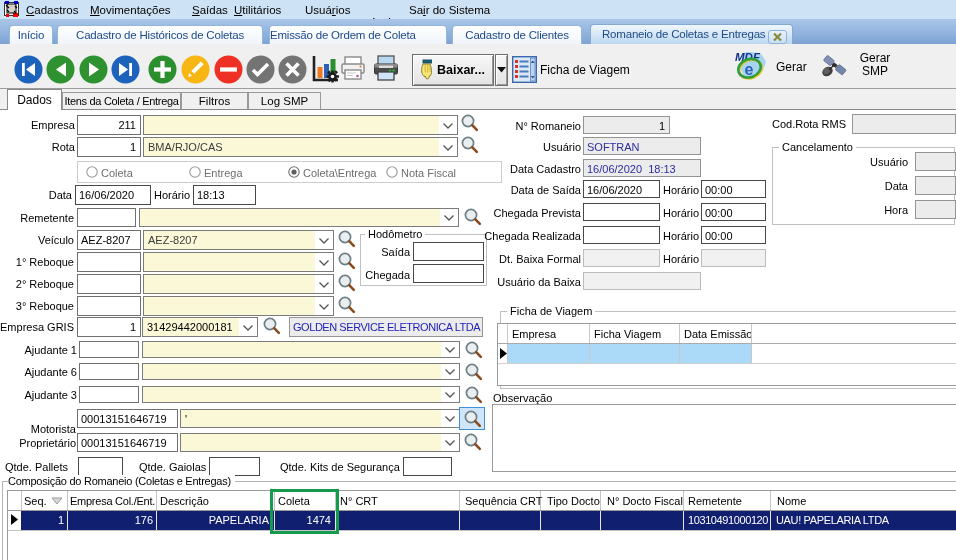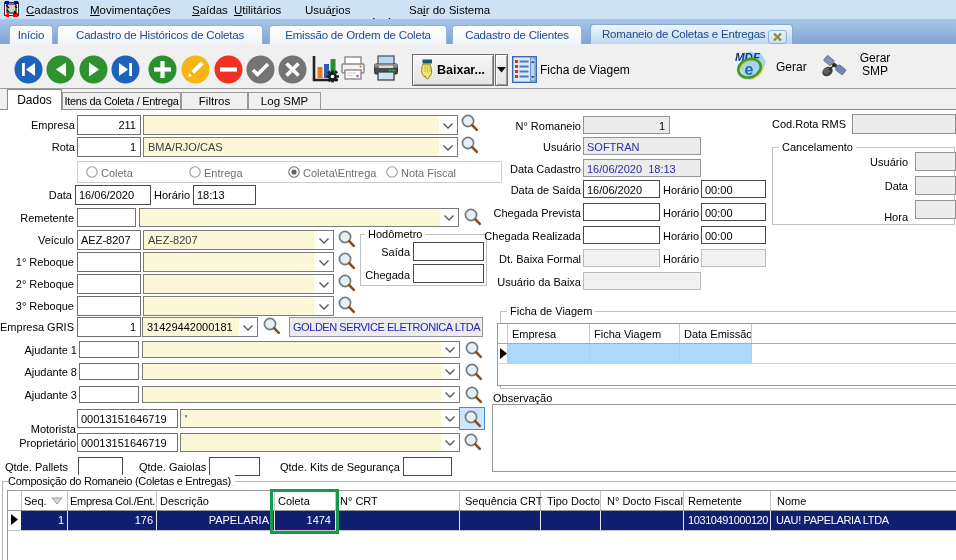--- a/index.html
+++ b/index.html
@@ -34,21 +34,21 @@
 <div class="lbl menu" style="left:26px;top:3.5px;font-size:11.5px"><u>C</u>adastros</div>
 <div class="lbl menu" style="left:90px;top:3.5px;font-size:11.5px"><u>M</u>ovimentações</div>
 <div class="lbl menu" style="left:192px;top:3.5px;font-size:11.5px"><u>S</u>aídas</div>
 <div class="lbl menu" style="left:234px;top:3.5px;font-size:11.5px"><u>U</u>tilitários</div>
 <div class="lbl menu" style="left:305px;top:3.5px;font-size:11.5px">Usuá<u>r</u>ios</div>
 <div class="lbl menu" style="left:363px;top:16px;font-size:14px"><u>A</u>juda</div>
 <div class="lbl menu" style="left:409px;top:3.5px;font-size:11.5px">Sa<u>i</u>r do Sistema</div>
 <div class="ab" style="left:0;top:19px;width:956px;height:25px;background:linear-gradient(#a9c6e8,#7ea4d4)"></div>
 <div class="ab" style="left:9px;top:25px;width:44px;height:19px;background:linear-gradient(#ffffff,#f0f5fb);border:1px solid #95b5da;border-bottom:none;border-radius:4px 4px 0 0;color:#1d4a88;font-size:11.5px;letter-spacing:-0.2px;text-align:center;line-height:18px;white-space:nowrap;overflow:hidden">Início</div>
 <div class="ab" style="left:57px;top:25px;width:206px;height:19px;background:linear-gradient(#ffffff,#f0f5fb);border:1px solid #95b5da;border-bottom:none;border-radius:4px 4px 0 0;color:#1d4a88;font-size:11.5px;letter-spacing:-0.2px;text-align:center;line-height:18px;white-space:nowrap;overflow:hidden">Cadastro de Históricos de Coletas</div>
-<div class="ab" style="left:269px;top:25px;width:178px;height:19px;background:linear-gradient(#ffffff,#f0f5fb);border:1px solid #95b5da;border-bottom:none;border-radius:4px 4px 0 0;color:#1d4a88;font-size:11.5px;letter-spacing:-0.2px;text-align:center;line-height:18px;white-space:nowrap;overflow:hidden">Emissão de Ordem de Coleta</div>
+<div class="ab" style="left:269px;top:25px;width:178px;height:19px;background:linear-gradient(#ffffff,#f0f5fb);border:1px solid #95b5da;border-bottom:none;border-radius:4px 4px 0 0;color:#1d4a88;font-size:11.5px;letter-spacing:-0.2px;line-height:18px;white-space:nowrap;overflow:hidden">Emissão de Ordem de Coleta</div>
 <div class="ab" style="left:452px;top:25px;width:130px;height:19px;background:linear-gradient(#ffffff,#f0f5fb);border:1px solid #95b5da;border-bottom:none;border-radius:4px 4px 0 0;color:#1d4a88;font-size:11.5px;letter-spacing:-0.2px;text-align:center;line-height:18px;white-space:nowrap;overflow:hidden">Cadastro de Clientes</div>
 <div class="ab" style="left:590px;top:24px;width:203px;height:20px;background:linear-gradient(#f0f7fd,#bcd7f0);border:1px solid #84aad2;border-bottom:none;border-radius:4px 4px 0 0;color:#1d4a88;font-size:11.5px;letter-spacing:-0.2px;line-height:19px;padding-left:11px;white-space:nowrap">Romaneio de Coletas e Entregas</div>
 <div class="ab" style="left:768px;top:30px;width:19px;height:14px;background:linear-gradient(#e8f2fb,#c8dff2);border:1px solid #8fb3d8;border-radius:3px"></div>
 <svg class="ab" style="left:772px;top:32px" width="11" height="10" viewBox="0 0 11 10">
     <path d="M2 1.5l7 7M9 1.5l-7 7" stroke="#8a8a40" stroke-width="2.2"></path>
   </svg>
 <div class="ab" style="left:0;top:44px;width:956px;height:45px;background:#f0f0f0;border-bottom:1px solid #9c9c9c"></div>
 <svg class="ab" style="left:14px;top:55px" width="29" height="29" viewBox="0 0 29 29">
     <circle cx="14.5" cy="14.5" r="14" fill="#1e63bb"></circle>
     <rect x="8" y="8" width="2.8" height="13" fill="#fff"></rect>
@@ -314,21 +314,21 @@
 <div class="combo" style="left:142px;top:341px;width:318px;height:17px">
     <div class="yfill" style="width:298px"></div>
     <svg class="ab" style="left:302px;top:5px" width="10" height="6" viewBox="0 0 10 6">
       <polyline points="0.5,0.5 5,5 9.5,0.5" fill="none" stroke="#555" stroke-width="1.3"></polyline>
     </svg>
   </div>
 <svg class="ab" style="left:464px;top:340px" width="20" height="20" viewBox="0 0 20 20">
     <circle cx="8" cy="8" r="5.6" fill="#e9eef0" stroke="#6e7f86" stroke-width="1.7"></circle>
     <line x1="12.2" y1="12.2" x2="16.8" y2="16.8" stroke="#8a4a1f" stroke-width="2.6" stroke-linecap="round"></line>
   </svg>
-<div class="lbl " style="right:879px;top:366px">Ajudante 8</div>
+<div class="lbl " style="right:879px;top:366px">Ajudante 6</div>
 <div class="ebox" style="left:79px;top:363px;width:60px;height:17px;"></div>
 <div class="combo" style="left:142px;top:363px;width:318px;height:17px">
     <div class="yfill" style="width:298px"></div>
     <svg class="ab" style="left:302px;top:5px" width="10" height="6" viewBox="0 0 10 6">
       <polyline points="0.5,0.5 5,5 9.5,0.5" fill="none" stroke="#555" stroke-width="1.3"></polyline>
     </svg>
   </div>
 <svg class="ab" style="left:464px;top:362px" width="20" height="20" viewBox="0 0 20 20">
     <circle cx="8" cy="8" r="5.6" fill="#e9eef0" stroke="#6e7f86" stroke-width="1.7"></circle>
     <line x1="12.2" y1="12.2" x2="16.8" y2="16.8" stroke="#8a4a1f" stroke-width="2.6" stroke-linecap="round"></line>
@@ -402,21 +402,21 @@
 <div class="lbl " style="right:375px;top:276px">Usuário da Baixa</div>
 <div class="g2box" style="left:583px;top:272px;width:118px;height:18px;"></div>
 <div class="lbl " style="left:772px;top:118px">Cod.Rota RMS</div>
 <div class="gbox" style="left:852px;top:114px;width:104px;height:20px;"></div>
 <div class="grp" style="left:772px;top:147px;width:183px;height:78px"></div>
 <div class="grplbl" style="left:779px;top:141px">Cancelamento</div>
 <div class="lbl " style="right:48px;top:156px">Usuário</div>
 <div class="gbox" style="left:915px;top:152px;width:41px;height:19px;"></div>
 <div class="lbl " style="right:48px;top:180px">Data</div>
 <div class="gbox" style="left:915px;top:176px;width:41px;height:19px;"></div>
-<div class="lbl " style="right:48px;top:211px">Hora</div>
+<div class="lbl " style="right:48px;top:204px">Hora</div>
 <div class="gbox" style="left:915px;top:200px;width:41px;height:19px;"></div>
 <div class="grp" style="left:500px;top:311px;width:457px;height:78px"></div>
 <div class="grplbl" style="left:507px;top:305px">Ficha de Viagem</div>
 <div class="ab" style="left:497px;top:323px;width:462px;height:63px;background:#fff;border:1px solid #9a9a9a"></div>
 <div class="lbl " style="left:512px;top:328px">Empresa</div>
 <div class="lbl " style="left:594px;top:328px">Ficha Viagem</div>
 <div class="lbl " style="left:684px;top:328px">Data Emissão</div>
 <div class="ab" style="left:508px;top:344px;width:243px;height:19px;background:#abd9f8"></div>
 <div class="ab" style="left:507px;top:324px;width:1px;height:39px;background:#c8c8c8"></div>
 <div class="ab" style="left:589px;top:324px;width:1px;height:39px;background:#c8c8c8"></div>

